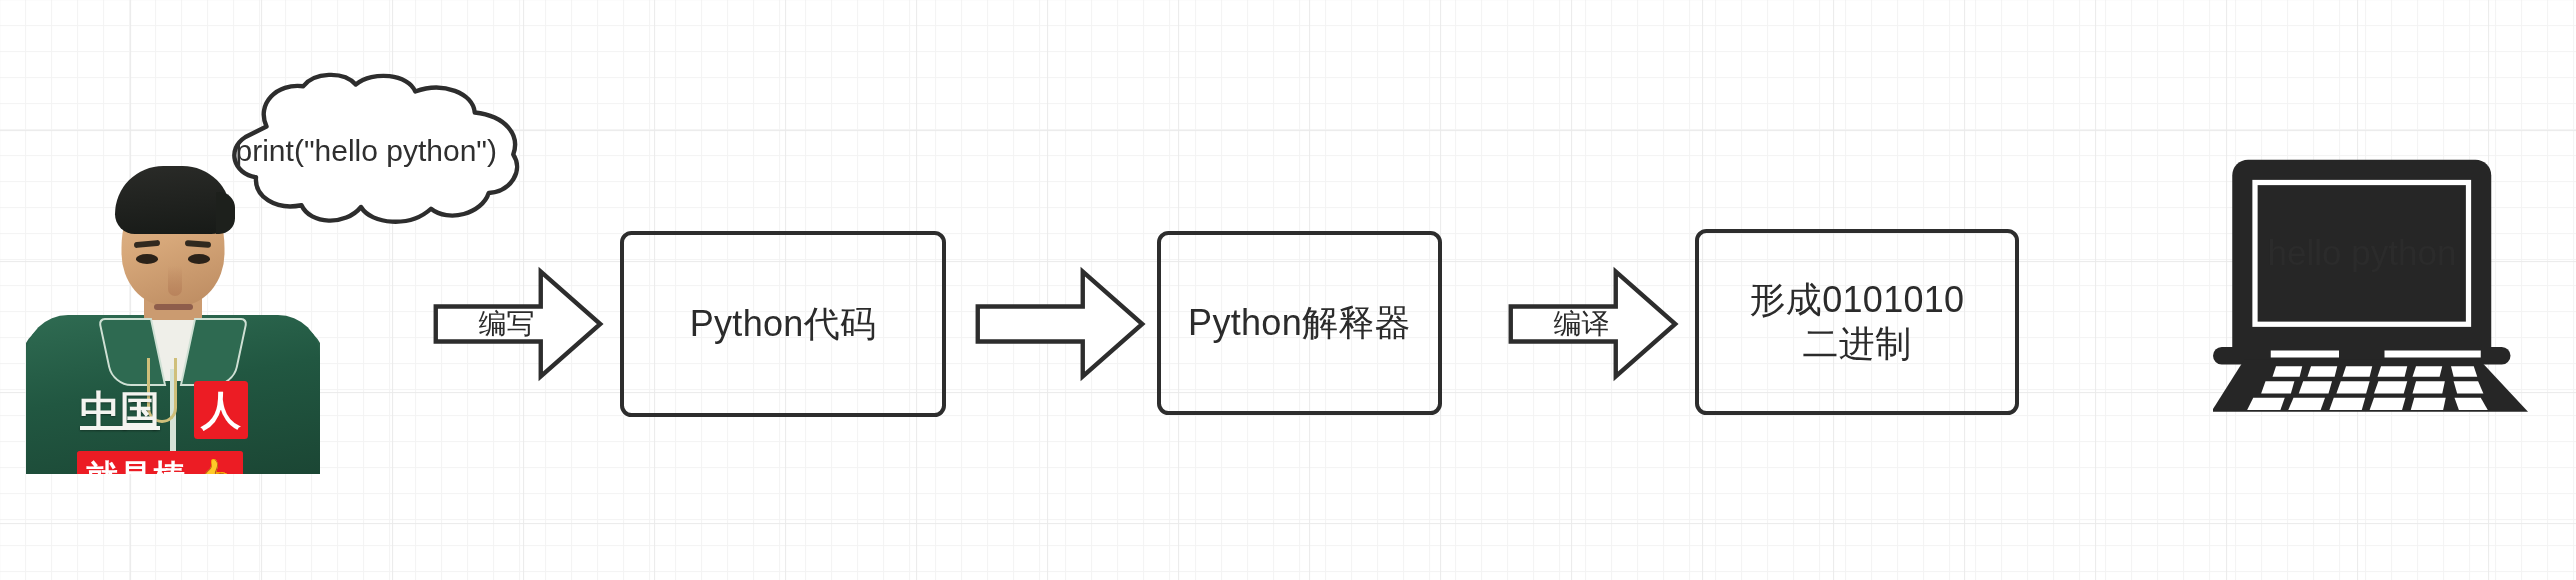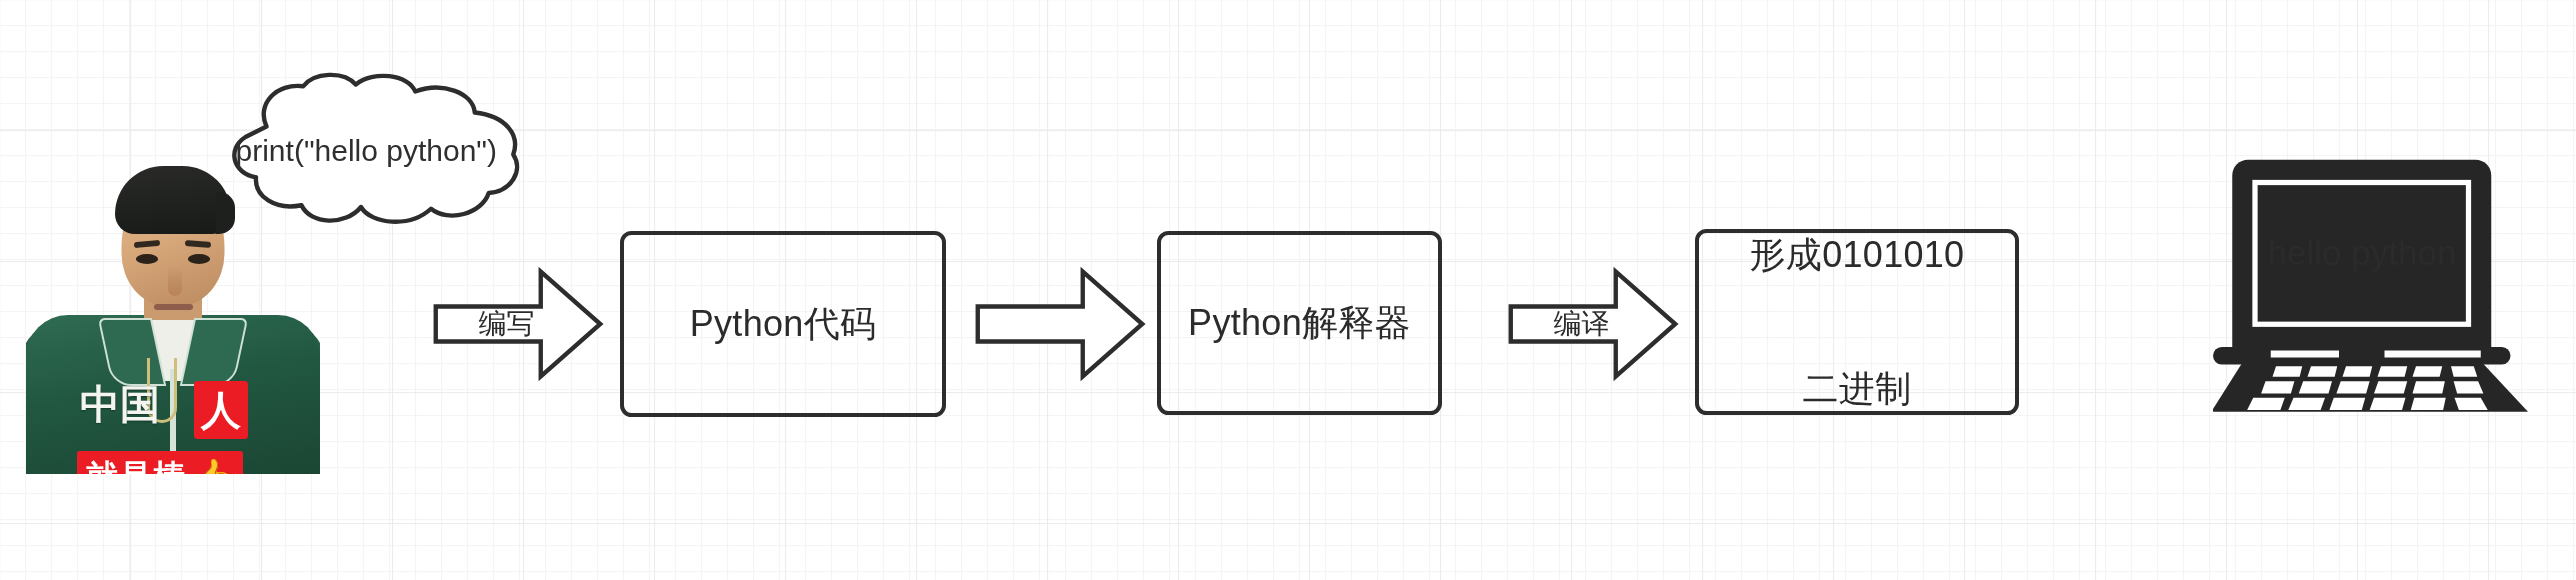--- a/index.html
+++ b/index.html
@@ -172,21 +172,21 @@
     <div class="p-eye l"></div>
     <div class="p-eye r"></div>
     <div class="p-nose"></div>
     <div class="p-mouth"></div>
     <div class="p-tee"></div>
     <div class="p-collarL"></div>
     <div class="p-collarR"></div>
     <div class="p-zip"></div>
     <div class="p-lanyard"></div>
 
-    <div class="p-white-char" style="left:54px;top:241px;">中国</div>
+    <div class="p-white-char" style="left:54px;top:247px;text-decoration:underline;">中国</div>
     <div class="p-red-char" style="left:168px;top:238px;width:54px;height:58px;border-radius:3.5px;">人</div>
     <div class="p-red-band" style="left:51px;top:308px;width:166px;height:51px;border-radius:2.6px;">
       <span>就是棒</span>
       <span style="font-size:35px;">👍</span>
     </div>
   </div>
 
   <div class="cloud-wrap" style="left:186px;top:72px;width:343px;height:158px;">
     <svg width="343" height="158" viewBox="0 0 392 180" aria-hidden="true">
       <path d="M92,62
@@ -227,21 +227,21 @@
     <span>Python解释器</span>
   </div>
 
   <div class="arrow-wrap" style="left:1507px;top:268px;width:172px;height:112px;">
     <svg width="172" height="112" viewBox="0 0 196 128" aria-hidden="true">
       <path d="M4,44 L124,44 L124,4 L192,64 L124,124 L124,84 L4,84 Z" fill="#ffffff" stroke="#2d2d2d" stroke-width="5" stroke-linejoin="miter"></path>
     </svg>
     <div class="arrow-label">编译</div>
   </div>
 
-  <div class="pbox node" style="left:1695px;top:229px;width:324px;height:186px;flex-direction:column;justify-content:space-between;">
+  <div class="pbox node" style="left:1695px;top:229px;width:324px;height:186px;flex-direction:column;">
     <span>形成0101010</span>
     <span>二进制</span>
   </div>
 
 
   <div class="laptop-wrap" style="left:2213px;top:156px;width:322px;height:263px;">
     <svg width="322" height="263" viewBox="0 0 368 300" aria-hidden="true">
 
       <path d="M22,22 a18,18 0 0 1 18,-18 H300 a18,18 0 0 1 18,18 V218 H22 Z" fill="#262626"></path>
       <rect x="48" y="30" width="244" height="162" fill="none" stroke="#ffffff" stroke-width="6"></rect>

